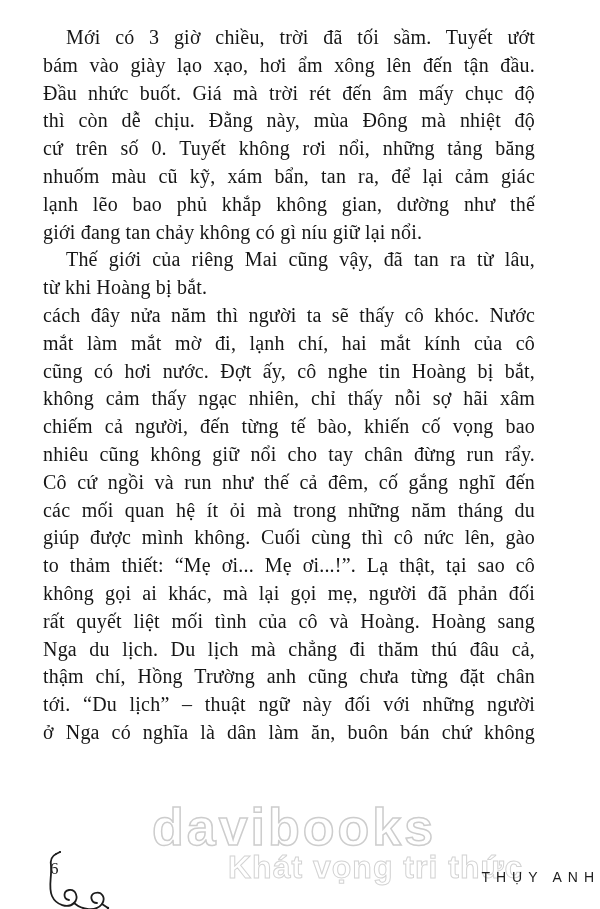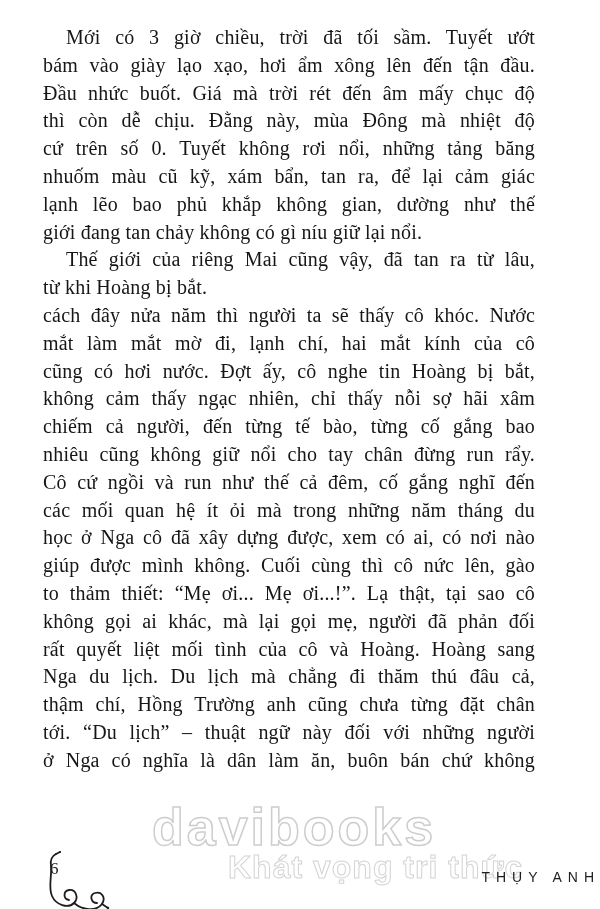--- a/index.html
+++ b/index.html
@@ -91,25 +91,24 @@
       <div class="line">cứ trên số 0. Tuyết không rơi nổi, những tảng băng</div>
       <div class="line">nhuốm màu cũ kỹ, xám bẩn, tan ra, để lại cảm giác</div>
       <div class="line">lạnh lẽo bao phủ khắp không gian, dường như thế</div>
       <div class="line no-justify-last">giới đang tan chảy không có gì níu giữ lại nổi.</div>
       <div class="line indent">Thế giới của riêng Mai cũng vậy, đã tan ra từ lâu,</div>
       <div class="line no-justify-last">từ khi Hoàng bị bắt.</div>
       <div class="line">cách đây nửa năm thì người ta sẽ thấy cô khóc. Nước</div>
       <div class="line">mắt làm mắt mờ đi, lạnh chí, hai mắt kính của cô</div>
       <div class="line">cũng có hơi nước. Đợt ấy, cô nghe tin Hoàng bị bắt,</div>
       <div class="line">không cảm thấy ngạc nhiên, chỉ thấy nỗi sợ hãi xâm</div>
-      <div class="line">chiếm cả người, đến từng tế bào, từng cố gắng bao</div>
+      <div class="line">chiếm cả người, đến từng tế bào, khiến cố vọng bao</div>
       <div class="line">nhiêu cũng không giữ nổi cho tay chân đừng run rẩy.</div>
       <div class="line">Cô cứ ngồi và run như thế cả đêm, cố gắng nghĩ đến</div>
       <div class="line">các mối quan hệ ít ỏi mà trong những năm tháng du</div>
-      <div class="line">học ở Nga cô đã xây dựng được, xem có ai, có nơi nào</div>
       <div class="line">giúp được mình không. Cuối cùng thì cô nức lên, gào</div>
       <div class="line">to thảm thiết: “Mẹ ơi... Mẹ ơi...!”. Lạ thật, tại sao cô</div>
       <div class="line">không gọi ai khác, mà lại gọi mẹ, người đã phản đối</div>
       <div class="line">rất quyết liệt mối tình của cô và Hoàng. Hoàng sang</div>
       <div class="line">Nga du lịch. Du lịch mà chẳng đi thăm thú đâu cả,</div>
       <div class="line">thậm chí, Hồng Trường anh cũng chưa từng đặt chân</div>
       <div class="line">tới. “Du lịch” – thuật ngữ này đối với những người</div>
       <div class="line">ở Nga có nghĩa là dân làm ăn, buôn bán chứ không</div>
     </div>
 

